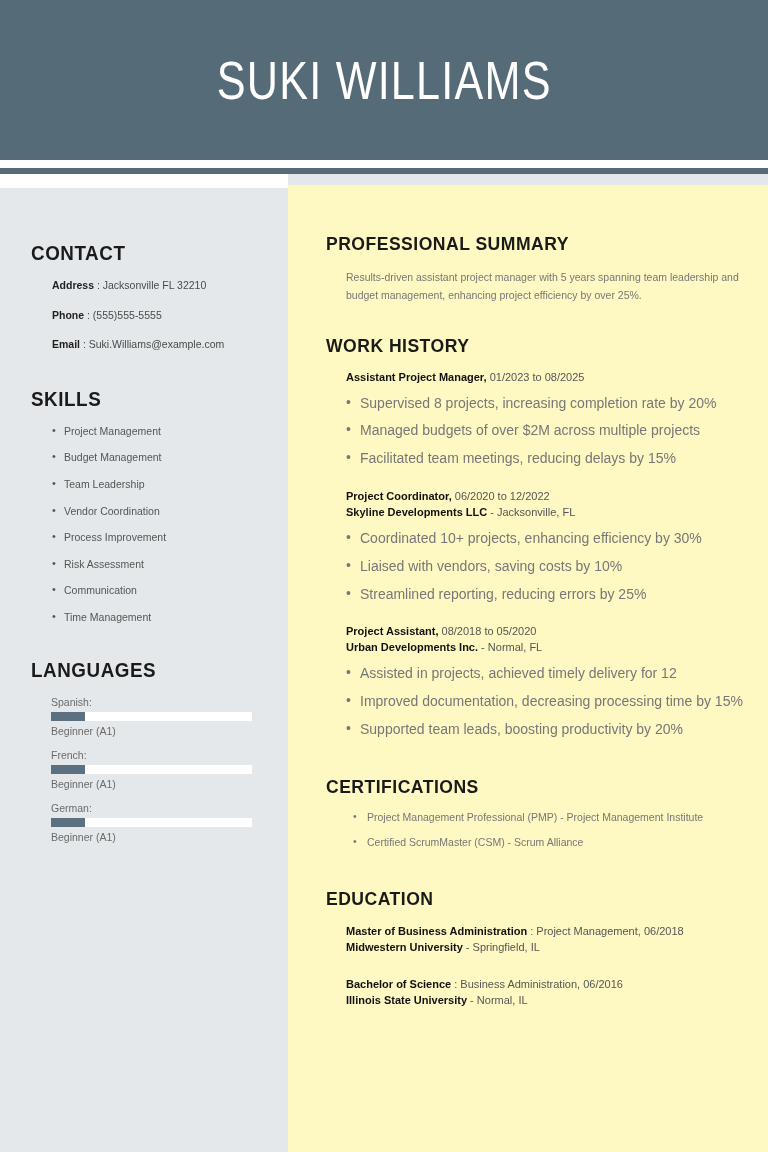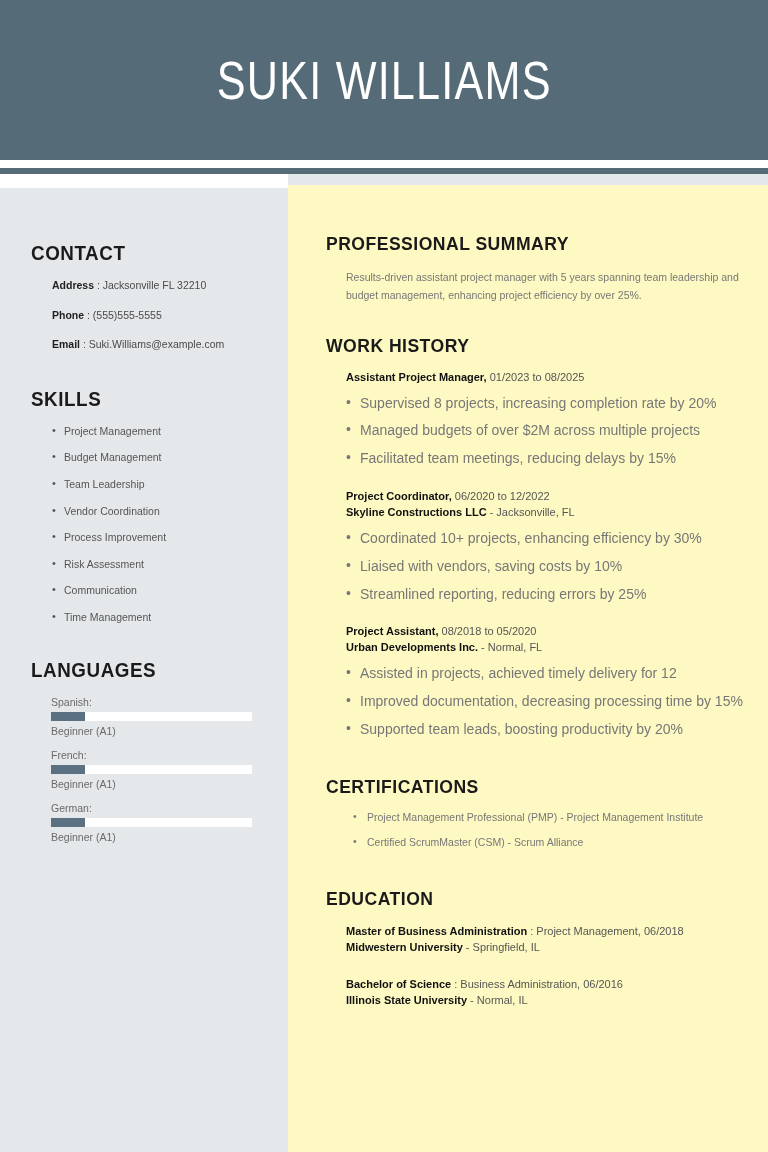--- a/index.html
+++ b/index.html
@@ -320,21 +320,21 @@
           <div class="job">
             <div class="job-line"><span class="strong">Assistant Project Manager,</span><span> 01/2023 to 08/2025</span></div>
             <ul class="bullets">
               <li>Supervised 8 projects, increasing completion rate by 20%</li>
               <li>Managed budgets of over $2M across multiple projects</li>
               <li>Facilitated team meetings, reducing delays by 15%</li>
             </ul>
           </div>
           <div class="job">
             <div class="job-line"><span class="strong">Project Coordinator,</span><span> 06/2020 to 12/2022</span></div>
-            <div class="job-line"><span class="strong">Skyline Constructions LLC</span><span> - Jacksonville, FL</span></div>
+            <div class="job-line"><span class="strong">Skyline Developments LLC</span><span> - Jacksonville, FL</span></div>
             <ul class="bullets">
               <li>Coordinated 10+ projects, enhancing efficiency by 30%</li>
               <li>Liaised with vendors, saving costs by 10%</li>
               <li>Streamlined reporting, reducing errors by 25%</li>
             </ul>
           </div>
           <div class="job">
             <div class="job-line"><span class="strong">Project Assistant,</span><span> 08/2018 to 05/2020</span></div>
             <div class="job-line"><span class="strong">Urban Developments Inc.</span><span> - Normal, FL</span></div>
             <ul class="bullets">

